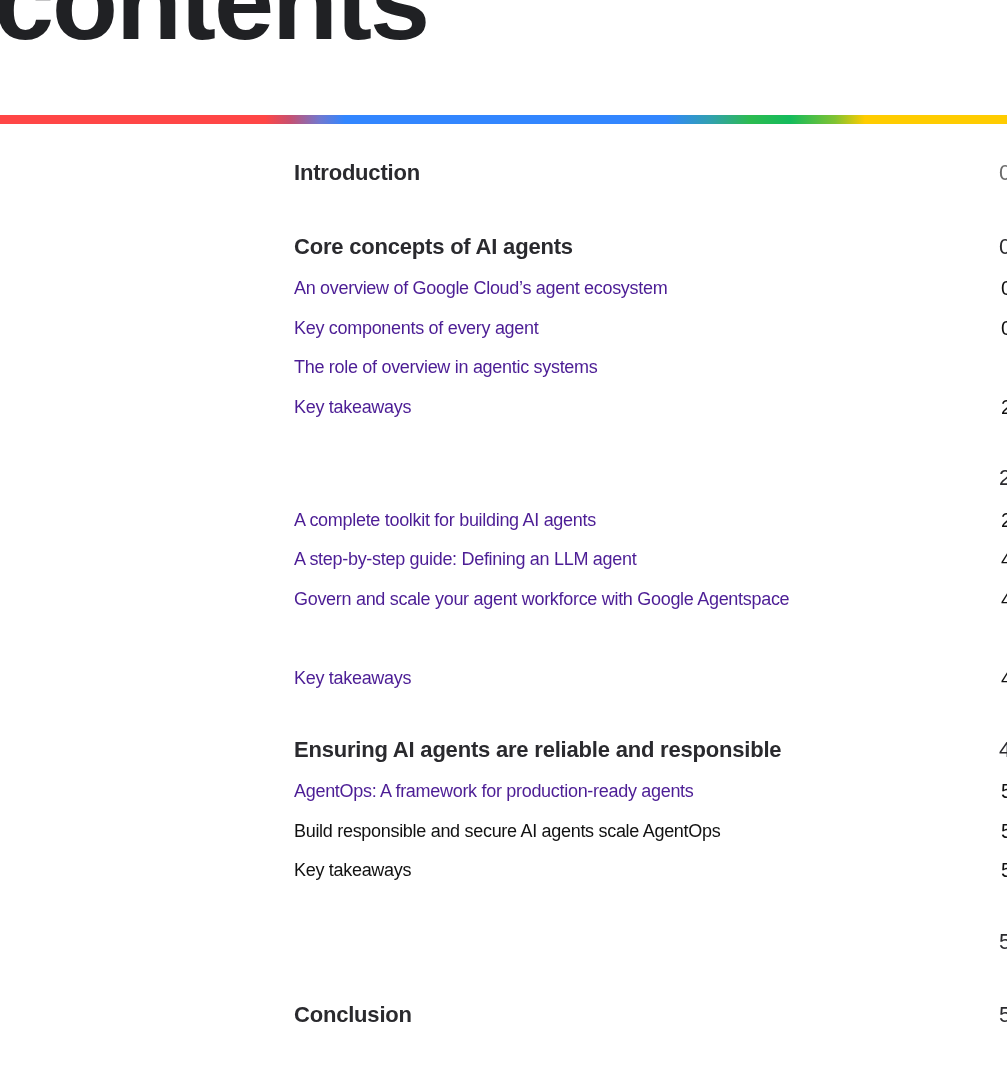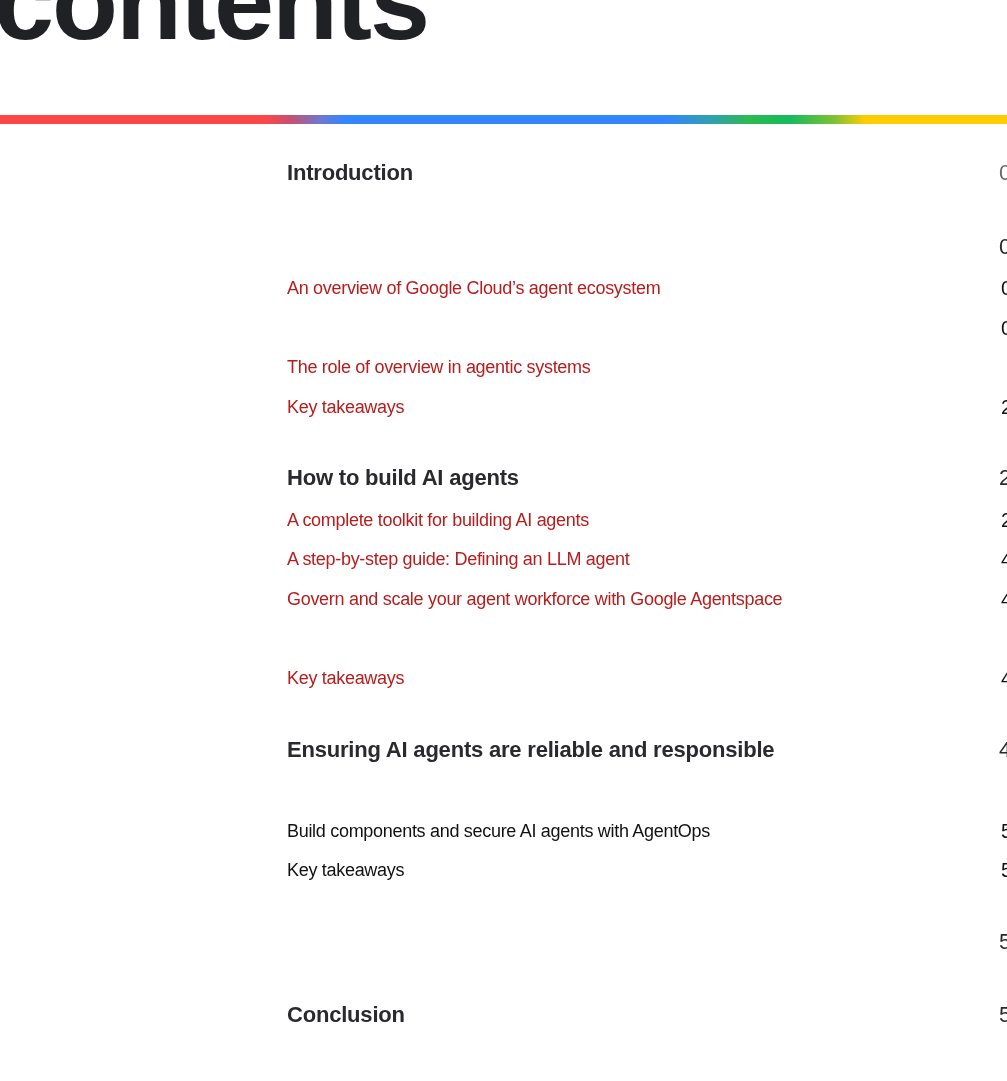--- a/index.html
+++ b/index.html
@@ -52,21 +52,21 @@
     position: absolute;
     left: 279px;
     right: 0;
     height: 30px;
     display: block;
     text-decoration: none;
     color: inherit;
   }
   .row .label {
     position: absolute;
-    left: 8px;
+    left: 15px;
     top: 50%;
     transform: translateY(-50%);
     white-space: nowrap;
   }
   .row .page {
     position: absolute;
     left: 720px;
     top: 50%;
     transform: translateY(-50%);
     white-space: nowrap;
@@ -78,21 +78,21 @@
     color: #2a2a2e;
     letter-spacing: -0.2px;
   }
   .row.heading .page {
     font-size: 22px;
     color: #2a2a2e;
   }
   .row.item .label {
     font-size: 18px;
     font-weight: 400;
-    color: #b91c1c;
+    color: #4c1d95;
     letter-spacing: -0.3px;
   }
   .row.item .page {
     font-size: 20px;
     color: #111111;
     left: 722px;
   }
   .row.dark .label { color: #111111; }
   .row.light .page { color: #6b6b6b; }
 </style>
@@ -101,39 +101,40 @@
 
 <h1 class="title">contents</h1>
 <div class="rule"></div>
 
 <nav class="toc">
   <a class="row heading light" style="top:158px">
     <span class="label">Introduction</span>
     <span class="page">0</span>
   </a>
   <a class="row heading" style="top:232px">
+    <span class="label">Core concepts of AI agents</span>
     <span class="page">0</span>
   </a>
   <a class="row item" style="top:273px">
     <span class="label">An overview of Google Cloud’s agent ecosystem</span>
     <span class="page">0</span>
   </a>
   <a class="row item" style="top:313px">
+    <span class="label">Key components of every agent</span>
     <span class="page">0</span>
   </a>
   <a class="row item" style="top:352px">
     <span class="label">The role of overview in agentic systems</span>
     <span class="page"></span>
   </a>
   <a class="row item" style="top:392px">
     <span class="label">Key takeaways</span>
     <span class="page">2</span>
   </a>
   <a class="row heading" style="top:463px">
-    <span class="label">How to build AI agents</span>
     <span class="page">2</span>
   </a>
   <a class="row item" style="top:505px">
     <span class="label">A complete toolkit for building AI agents</span>
     <span class="page">2</span>
   </a>
   <a class="row item" style="top:584px">
     <span class="label">Govern and scale your agent workforce with Google Agentspace</span>
     <span class="page">4</span>
   </a>
@@ -142,22 +143,26 @@
     <span class="page">4</span>
   </a>
   <a class="row item" style="top:663px">
     <span class="label">Key takeaways</span>
     <span class="page">4</span>
   </a>
   <a class="row heading" style="top:735px">
     <span class="label">Ensuring AI agents are reliable and responsible</span>
     <span class="page">4</span>
   </a>
+  <a class="row item" style="top:776px">
+    <span class="label">AgentOps: A framework for production-ready agents</span>
+    <span class="page">5</span>
+  </a>
   <a class="row item dark" style="top:816px">
-    <span class="label">Build components and secure AI agents with AgentOps</span>
+    <span class="label">Build responsible and secure AI agents scale AgentOps</span>
     <span class="page">5</span>
   </a>
   <a class="row item dark" style="top:855px">
     <span class="label">Key takeaways</span>
     <span class="page">5</span>
   </a>
   <a class="row heading" style="top:927px">
     <span class="page">5</span>
   </a>
   <a class="row heading" style="top:1000px">

